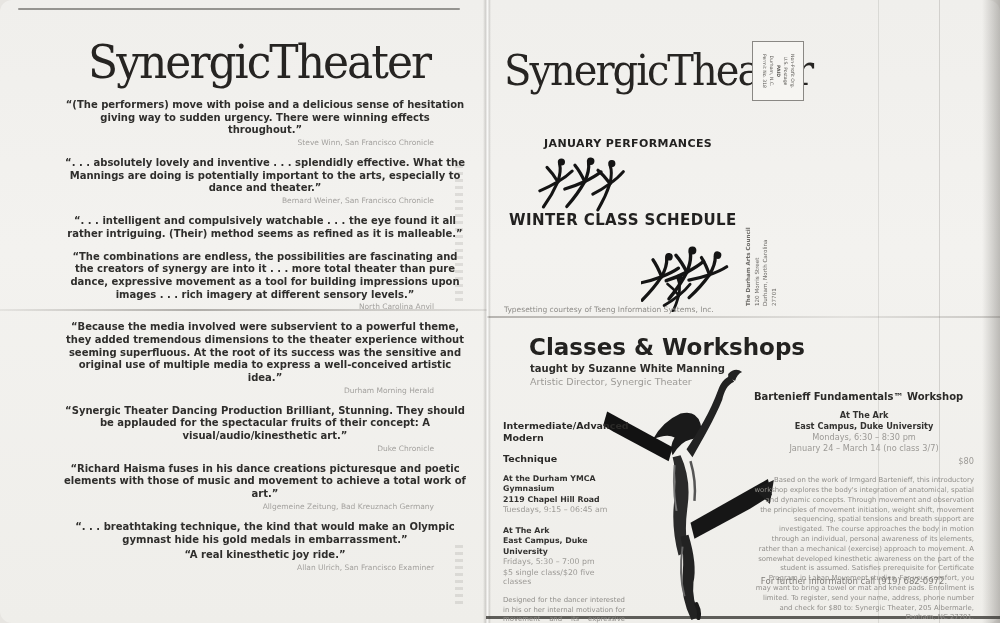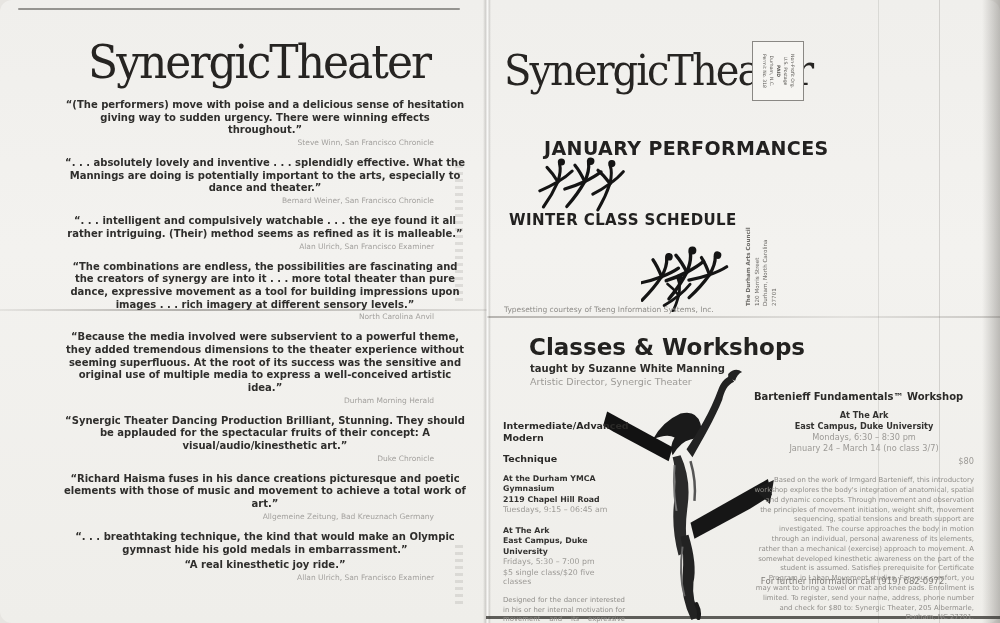--- a/index.html
+++ b/index.html
@@ -37,21 +37,21 @@
   .qtext2:empty{display:none;}
   .qsrc{font-size:7.5px;color:#a3a19e;text-align:right;padding-right:34px;margin-top:1px;}
   .haisma-heading{font-size:21px;font-weight:bold;color:#232220;letter-spacing:.5px;margin:8px 0 8px 0;text-align:left;}
   
   .logo-right{position:absolute;left:504px;top:47px;font-size:40px;transform:scaleY(1.08);}
   .stamp{position:absolute;left:752px;top:41px;width:50px;height:58px;border:1.5px solid #8a8884;background:#f6f5f2;}
   .stamp-inner{position:absolute;left:50%;top:50%;width:54px;transform:translate(-50%,-50%) rotate(90deg);
     font-size:4.6px;line-height:1.5;text-align:center;color:#55534f;}
   .stamp-inner .s-bold{font-weight:bold;}
   .stamp-inner span{display:block;}
-  .h-performances{position:absolute;left:544px;top:137px;font-size:19px;font-weight:800;color:#222120;letter-spacing:.4px;}
+  .h-performances{position:absolute;left:544px;top:137px;font-size:11px;font-weight:800;color:#222120;letter-spacing:.4px;}
   .h-schedule{position:absolute;left:509px;top:211px;font-size:15px;font-weight:800;color:#222120;letter-spacing:.4px;}
   .dancers-1{position:absolute;left:538px;top:151px;}
   .dancers-2{position:absolute;left:641px;top:228px;}
   .arts-council{position:absolute;left:744px;top:306px;width:80px;transform:rotate(-90deg);transform-origin:top left;
     font-size:5.6px;line-height:1.55;color:#6b6965;}
   .arts-council .ac-bold{font-weight:bold;}
   .arts-council span{display:block;}
   .typesetting{position:absolute;left:504px;top:305px;font-size:7.5px;color:#8e8c88;}
   .classes-heading{position:absolute;left:529px;top:334px;font-size:23px;font-weight:bold;color:#232220;}
   .taught-by{position:absolute;left:530px;top:363px;font-size:10px;font-weight:bold;color:#2e2d2b;}
@@ -98,21 +98,20 @@
       <div class="quote">
         <div class="qtext">“(The performers) move with poise and a delicious sense of hesitation giving way to sudden urgency. There were winning effects throughout.”</div>
         <div class="qsrc">Steve Winn, San Francisco Chronicle</div>
       </div>
       <div class="quote">
         <div class="qtext">“. . . absolutely lovely and inventive . . . splendidly effective. What the Mannings are doing is potentially important to the arts, especially to dance and theater.”</div>
         <div class="qsrc">Bernard Weiner, San Francisco Chronicle</div>
       </div>
       <div class="quote">
         <div class="qtext">“. . . intelligent and compulsively watchable . . . the eye found it all rather intriguing. (Their) method seems as refined as it is malleable.”</div>
-        <div class="qsrc">Alan Ulrich, San Francisco Examiner</div>
       </div>
       <div class="quote">
         <div class="qtext">“The combinations are endless, the possibilities are fascinating and the creators of synergy are into it . . . more total theater than pure dance, expressive movement as a tool for building impressions upon images . . . rich imagery at different sensory levels.”</div>
         <div class="qsrc">North Carolina Anvil</div>
       </div>
       <div class="quote">
         <div class="qtext">“Because the media involved were subservient to a powerful theme, they added tremendous dimensions to the theater experience without seeming superfluous. At the root of its success was the sensitive and original use of multiple media to express a well-conceived artistic idea.”</div>
         <div class="qsrc">Durham Morning Herald</div>
       </div>
       <div class="quote">

